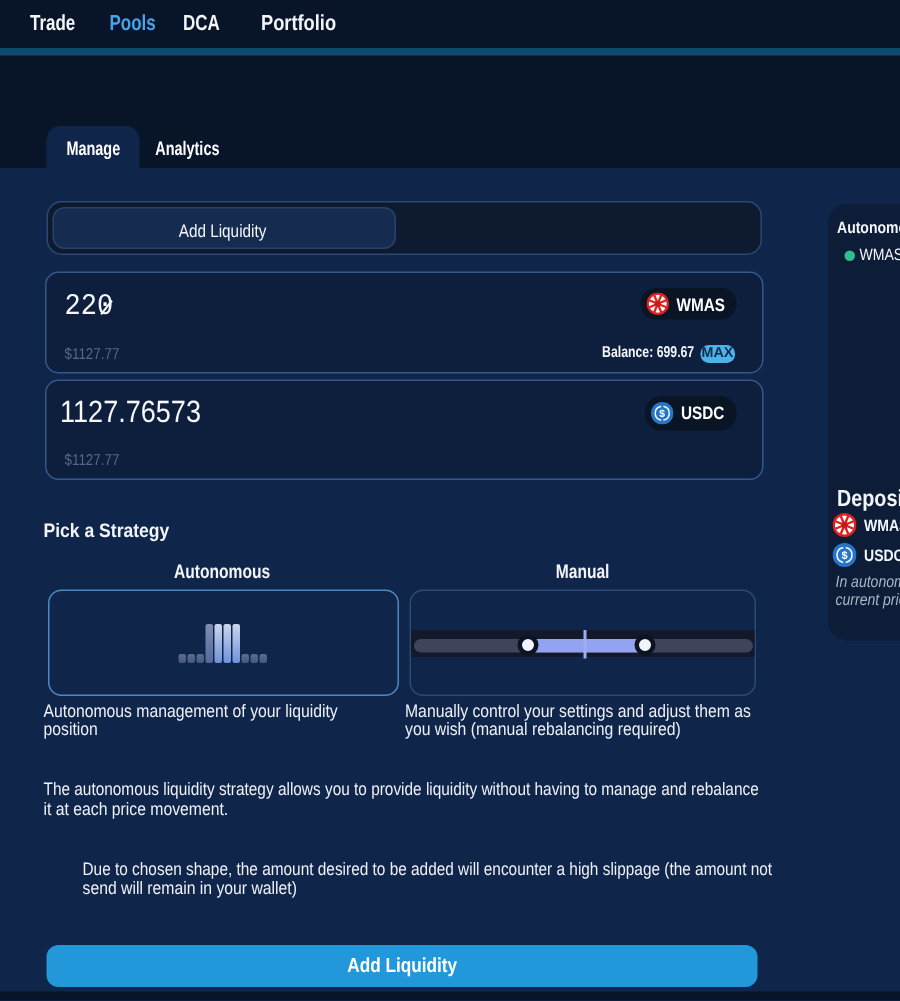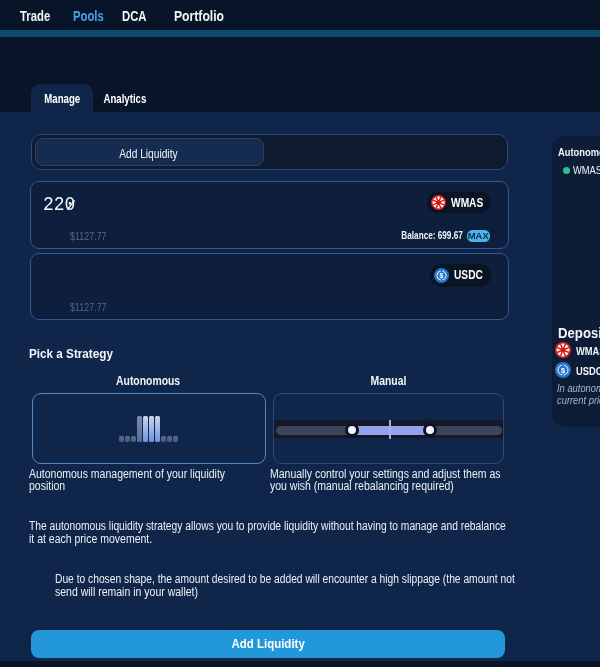--- a/index.html
+++ b/index.html
@@ -3,38 +3,38 @@
 <meta charset="utf-8">
 <style>
   * { margin:0; padding:0; box-sizing:border-box; }
   html,body { width:600px; height:667px; overflow:hidden; }
   body { background:#081529; font-family:"Liberation Sans", sans-serif; position:relative; }
   .abs { position:absolute; }
   .sx { display:inline-block; transform:scaleX(0.85); transform-origin:0 50%; white-space:nowrap; }
   .sxc { display:inline-block; transform:scaleX(0.85); transform-origin:50% 50%; white-space:nowrap; }
 
   
-  #header { position:absolute; left:0; top:0; width:600px; height:37px; border-bottom:7px solid #0c4a6e; }
+  #header { position:absolute; left:0; top:0; width:600px; height:37px; border-bottom:5px solid #0c4a6e; }
   #header > span { position:absolute; top:8px; font-size:14.5px; font-weight:bold; color:#F2F5F9; }
 
   
   #wrapper { position:absolute; left:0; top:112px; width:600px; height:549px; background:#10254A; }
   #tabmanage { position:absolute; left:31px; top:84px; width:62px; height:29px; background:#10254A; border-radius:9px 9px 0 0; text-align:center; }
   #tabmanage span, #tabanalytics { font-size:13px; font-weight:bold; color:#FFFFFF; }
   #tabanalytics { position:absolute; left:95px; top:84px; width:60px; text-align:center; }
 
   
   #toggle { position:absolute; left:31px; top:134px; width:477px; height:35.5px; background:#0D1A30; border:1px solid #2A4A75; border-radius:10px; }
   #toggle .seg { position:absolute; top:3px; left:3px; width:229px; height:27.5px; background:#152B4F; border:1px solid #2A4168; border-radius:8px; }
   #toggle .lab { position:absolute; top:1.5px; height:35px; line-height:35px; text-align:center; font-size:12px; color:#F2F5F9; }
 
   
   .inbox { position:absolute; left:30px; width:479px; height:67px; background:#0E1E3D; border:1px solid #34588C; border-radius:9px; }
   .bignum { position:absolute; left:12px; top:11px; color:#F5F7FA; }
-  .usd { position:absolute; left:12px; bottom:6.5px; font-size:10.5px; color:#54688A;margin-left:27px; }
+  .usd { position:absolute; left:12px; bottom:6.5px; font-size:10.5px; color:#54688A; }
   .balrow { position:absolute; right:18px; bottom:5px; height:14px; }
   .bal { font-size:10.5px; font-weight:bold; color:#F2F5F9; vertical-align:top; line-height:13px;}
   .maxbtn { display:inline-block; width:23.5px; height:12px; line-height:12px; background:#4DB2E9; border-radius:5.5px; font-size:9.5px; font-weight:bold; color:#0C2B4E; text-align:center; vertical-align:top; margin-left:3.5px; margin-top:0.5px;}
   .chip { position:absolute; height:21px; background:#091424; border-radius:11px; }
   .chip .tok { position:absolute; left:24px; top:0; height:22px; line-height:22px; font-size:12px; font-weight:bold; color:#FFFFFF; }
 
   
   .card { position:absolute; top:393px; height:70.5px; border-radius:9px; }
   #card1 { left:31.5px; width:234px; border:1px solid #4E88C2; }
   #card2 { left:272.5px; width:231.5px; border:1px solid #2A4A78; }
@@ -98,20 +98,21 @@
         <line x1="12" y1="12" x2="21.05" y2="8.25" stroke="#E02020" stroke-width="2.4"></line>
         <circle cx="12" cy="12" r="3.0" fill="#C41A1A"></circle>
       </svg>
       <span class="tok"><span class="sx">WMAS</span></span>
     </div>
     <div class="usd"><span class="sx">$1127.77</span></div>
     <div class="balrow"><span class="bal"><span class="sx" style="transform:scaleX(0.78);transform-origin:100% 50%;">Balance: 699.67</span></span><span class="maxbtn">MAX</span></div>
   </div>
 
   <div class="inbox" style="top:252.5px;height:67.5px;">
+    <div class="bignum" style="font-size:20.5px;left:8.5px;top:9px;"><span class="sx" style="transform:scaleX(0.88);">1127.76573</span></div>
     <div class="chip" style="left:398.5px; top:10.5px; width:61.5px; height:22.5px;">
       <svg width="15" height="15" viewBox="0 0 24 24" style="position:absolute;left:4px;top:3.5px;">
         <circle cx="12" cy="12" r="12" fill="#2775CA"></circle>
         <path d="M10.2 4.8 A 7.4 7.4 0 0 0 10.2 19.2" fill="none" stroke="#fff" stroke-width="1.5" stroke-linecap="round"></path>
         <path d="M13.8 4.8 A 7.4 7.4 0 0 1 13.8 19.2" fill="none" stroke="#fff" stroke-width="1.5" stroke-linecap="round"></path>
         <text x="12" y="15.8" font-size="11" font-family="Liberation Sans" font-weight="bold" fill="#fff" text-anchor="middle">$</text>
       </svg>
       <span class="tok"><span class="sx">USDC</span></span>
     </div>
     <div class="usd"><span class="sx">$1127.77</span></div>

